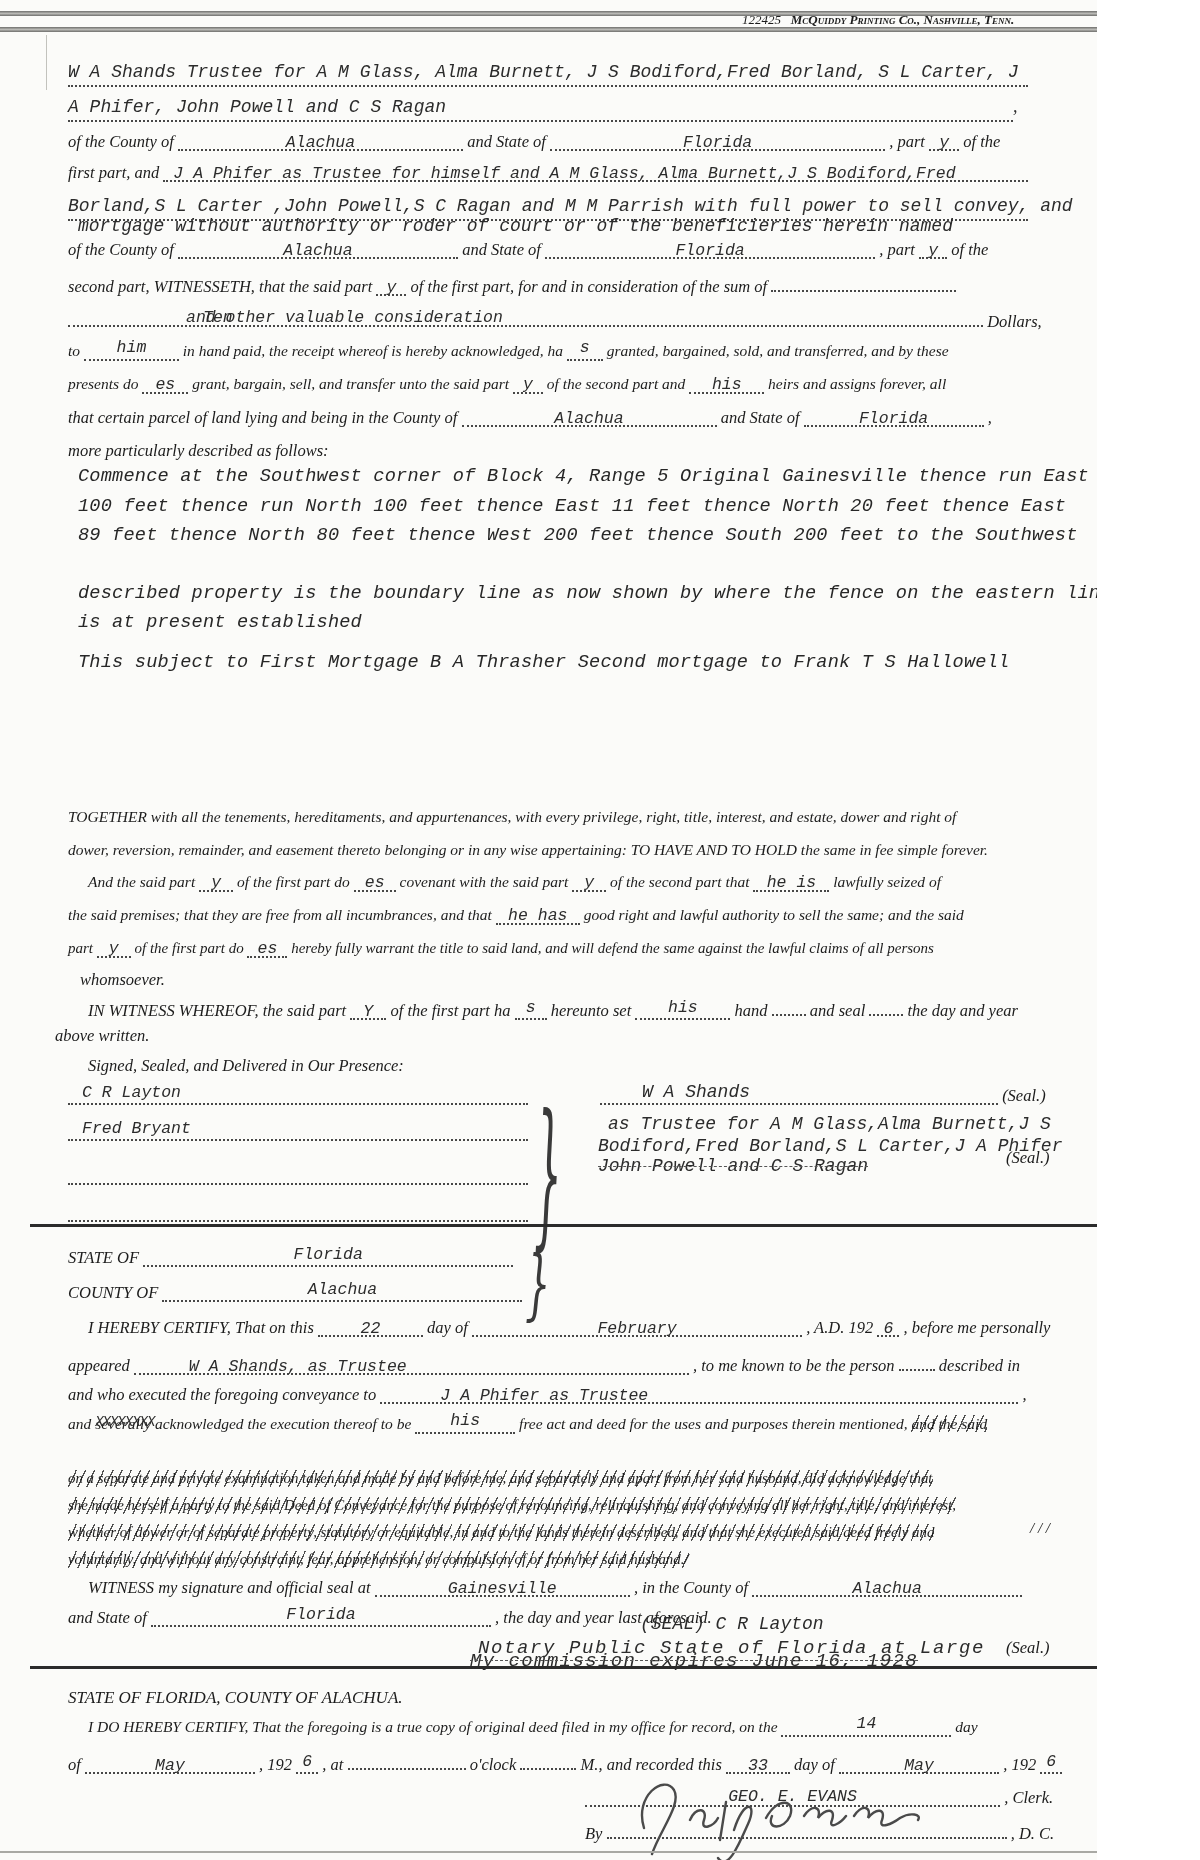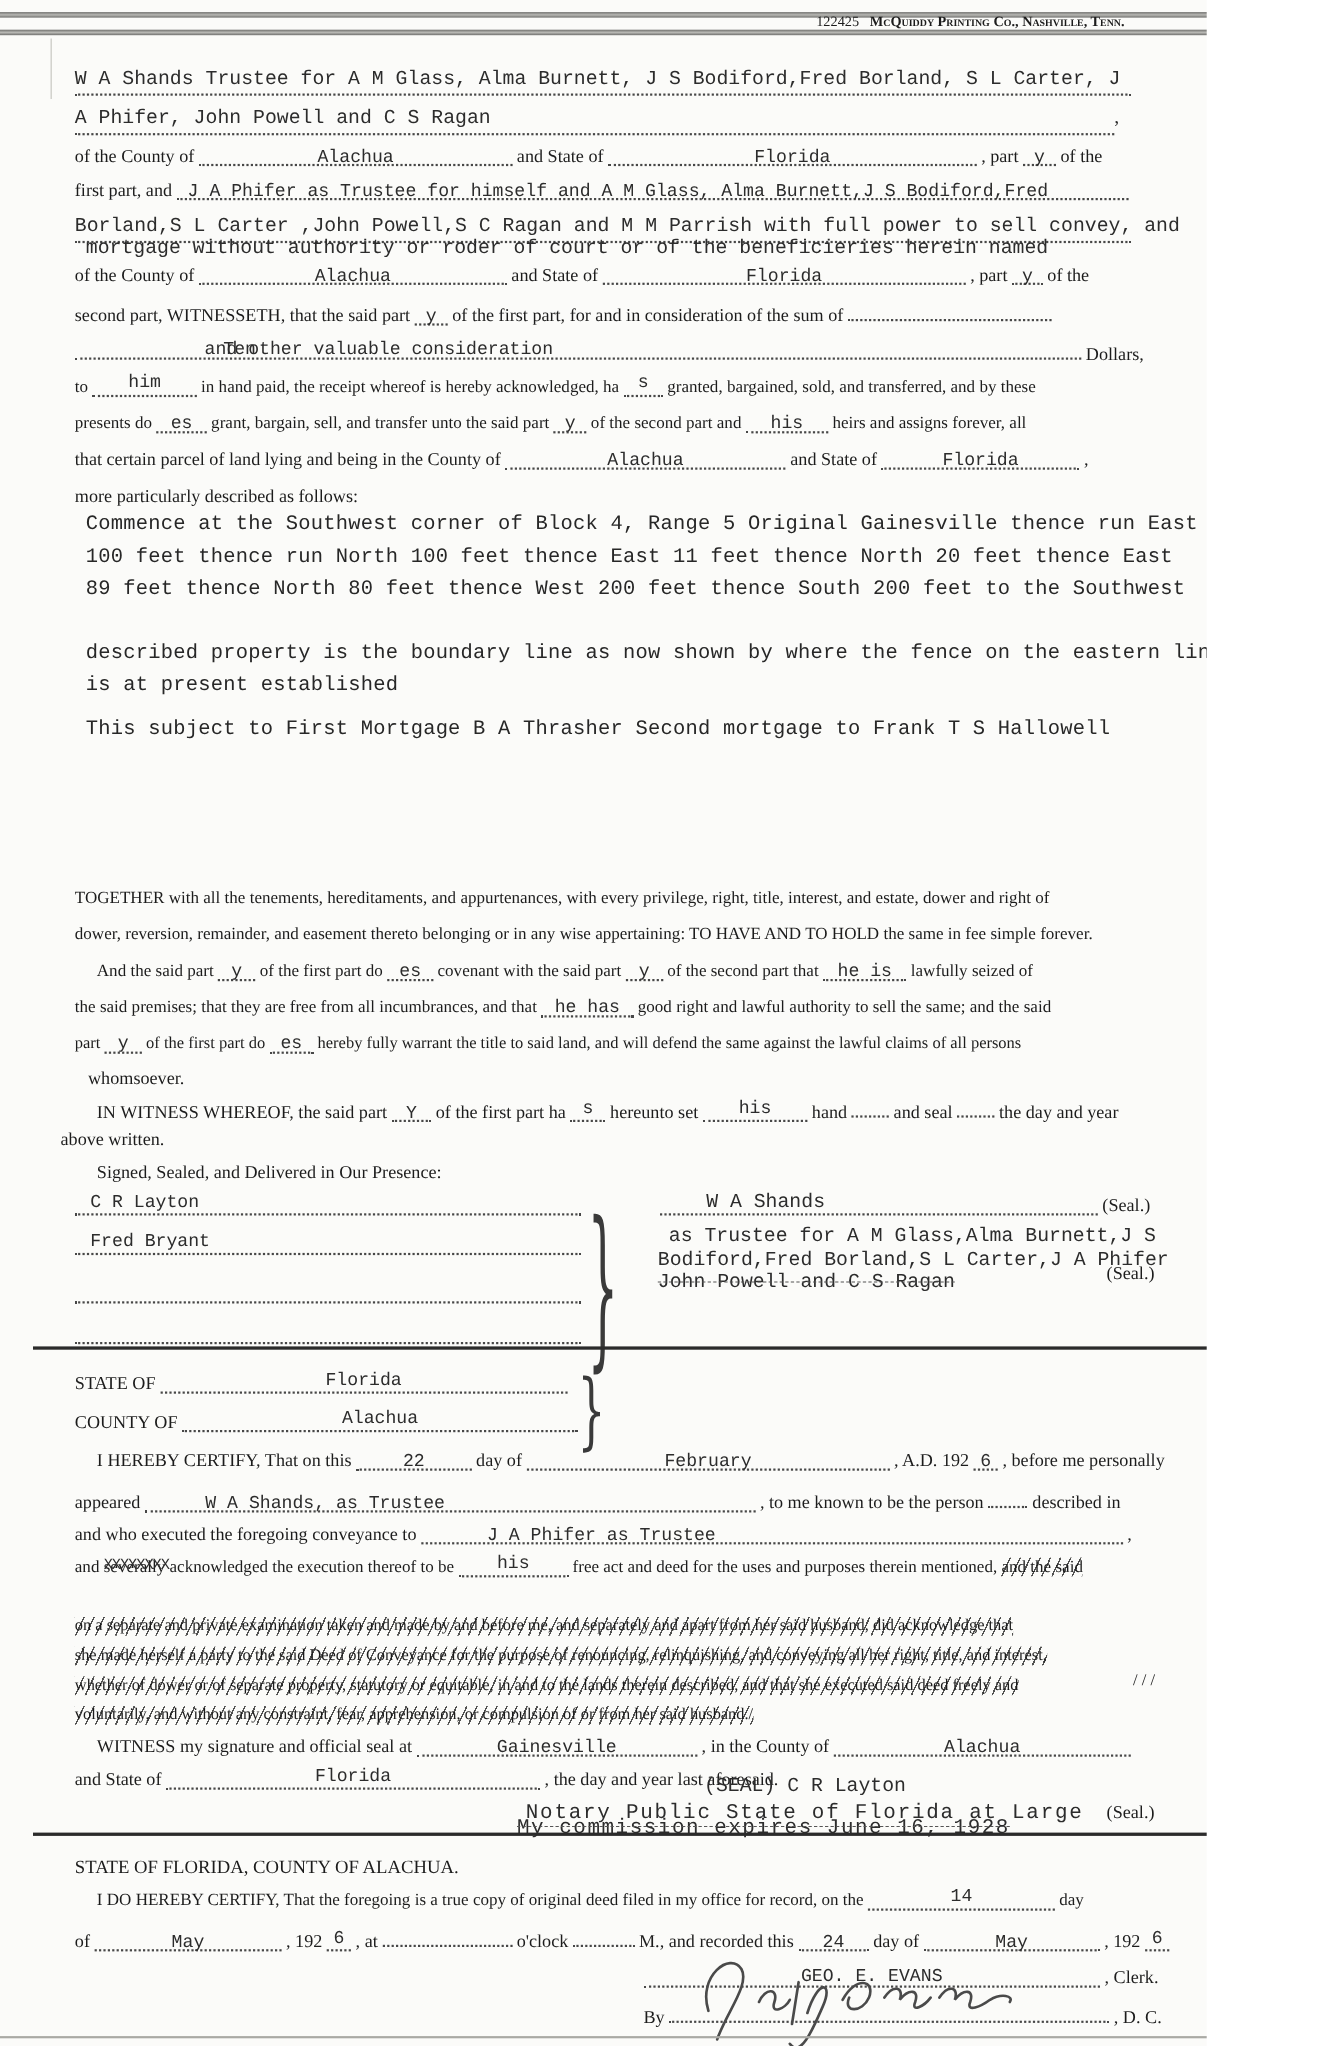--- a/index.html
+++ b/index.html
@@ -1,17 +1,17 @@
 <!DOCTYPE html>
 <html><head>
 <meta charset="utf-8">
 <style>
   html,body{margin:0;padding:0;background:#fff;}
   #page{position:relative;width:1097px;height:1860px;background:#fbfbf9;overflow:hidden;
-        font-family:"Liberation Serif",serif;color:#1c1c1c;}
+        font-family:"Liberation Serif",serif;color:#1c1c1c;font-style:italic;}
   .ln{position:absolute;white-space:nowrap;font-size:16.5px;color:#1c1c1c;}
   .sm{font-size:15.5px;}
   .xs{font-size:15px;}
   .mono{font-family:"Liberation Mono",monospace;color:#2c2c2c;}
   .b{display:inline-block;position:relative;border-bottom:2px dotted #474747;height:17px;
      vertical-align:baseline;text-align:center;}
   .tv{font-family:"Liberation Mono",monospace;font-size:16.5px;color:#2c2c2c;position:relative;top:0px;}
   .abs{position:absolute;white-space:nowrap;}
   .tline{position:absolute;left:68px;font-family:"Liberation Mono",monospace;font-size:18px;
          color:#2c2c2c;white-space:nowrap;}
@@ -292,21 +292,21 @@
   <div class="ln" style="top:1751px;left:68px;">
     <span>of</span>
     <span class="b" style="width:170px;"><span class="tv">May</span></span>
     <span>, 192</span>
     <span class="b" style="width:22px;"><span class="tv" style="top:-4px;">6</span></span>
     <span>, at</span>
     <span class="b" style="width:118px;"></span>
     <span>o'clock</span>
     <span class="b" style="width:56px;"></span>
     <span>M., and recorded this</span>
-    <span class="b" style="width:64px;"><span class="tv">24</span></span>
+    <span class="b" style="width:64px;"><span class="tv">33</span></span>
     <span>day of</span>
     <span class="b" style="width:160px;"><span class="tv">May</span></span>
     <span>, 192</span>
     <span class="b" style="width:22px;"><span class="tv" style="top:-4px;">6</span></span>
   </div>
 
   <div class="ln" style="top:1788px;left:585px;">
     <span class="b" style="width:415px;"><span class="tv" style="top:-2px;">GEO. E. EVANS</span></span>
     <span>, Clerk.</span>
   </div>

